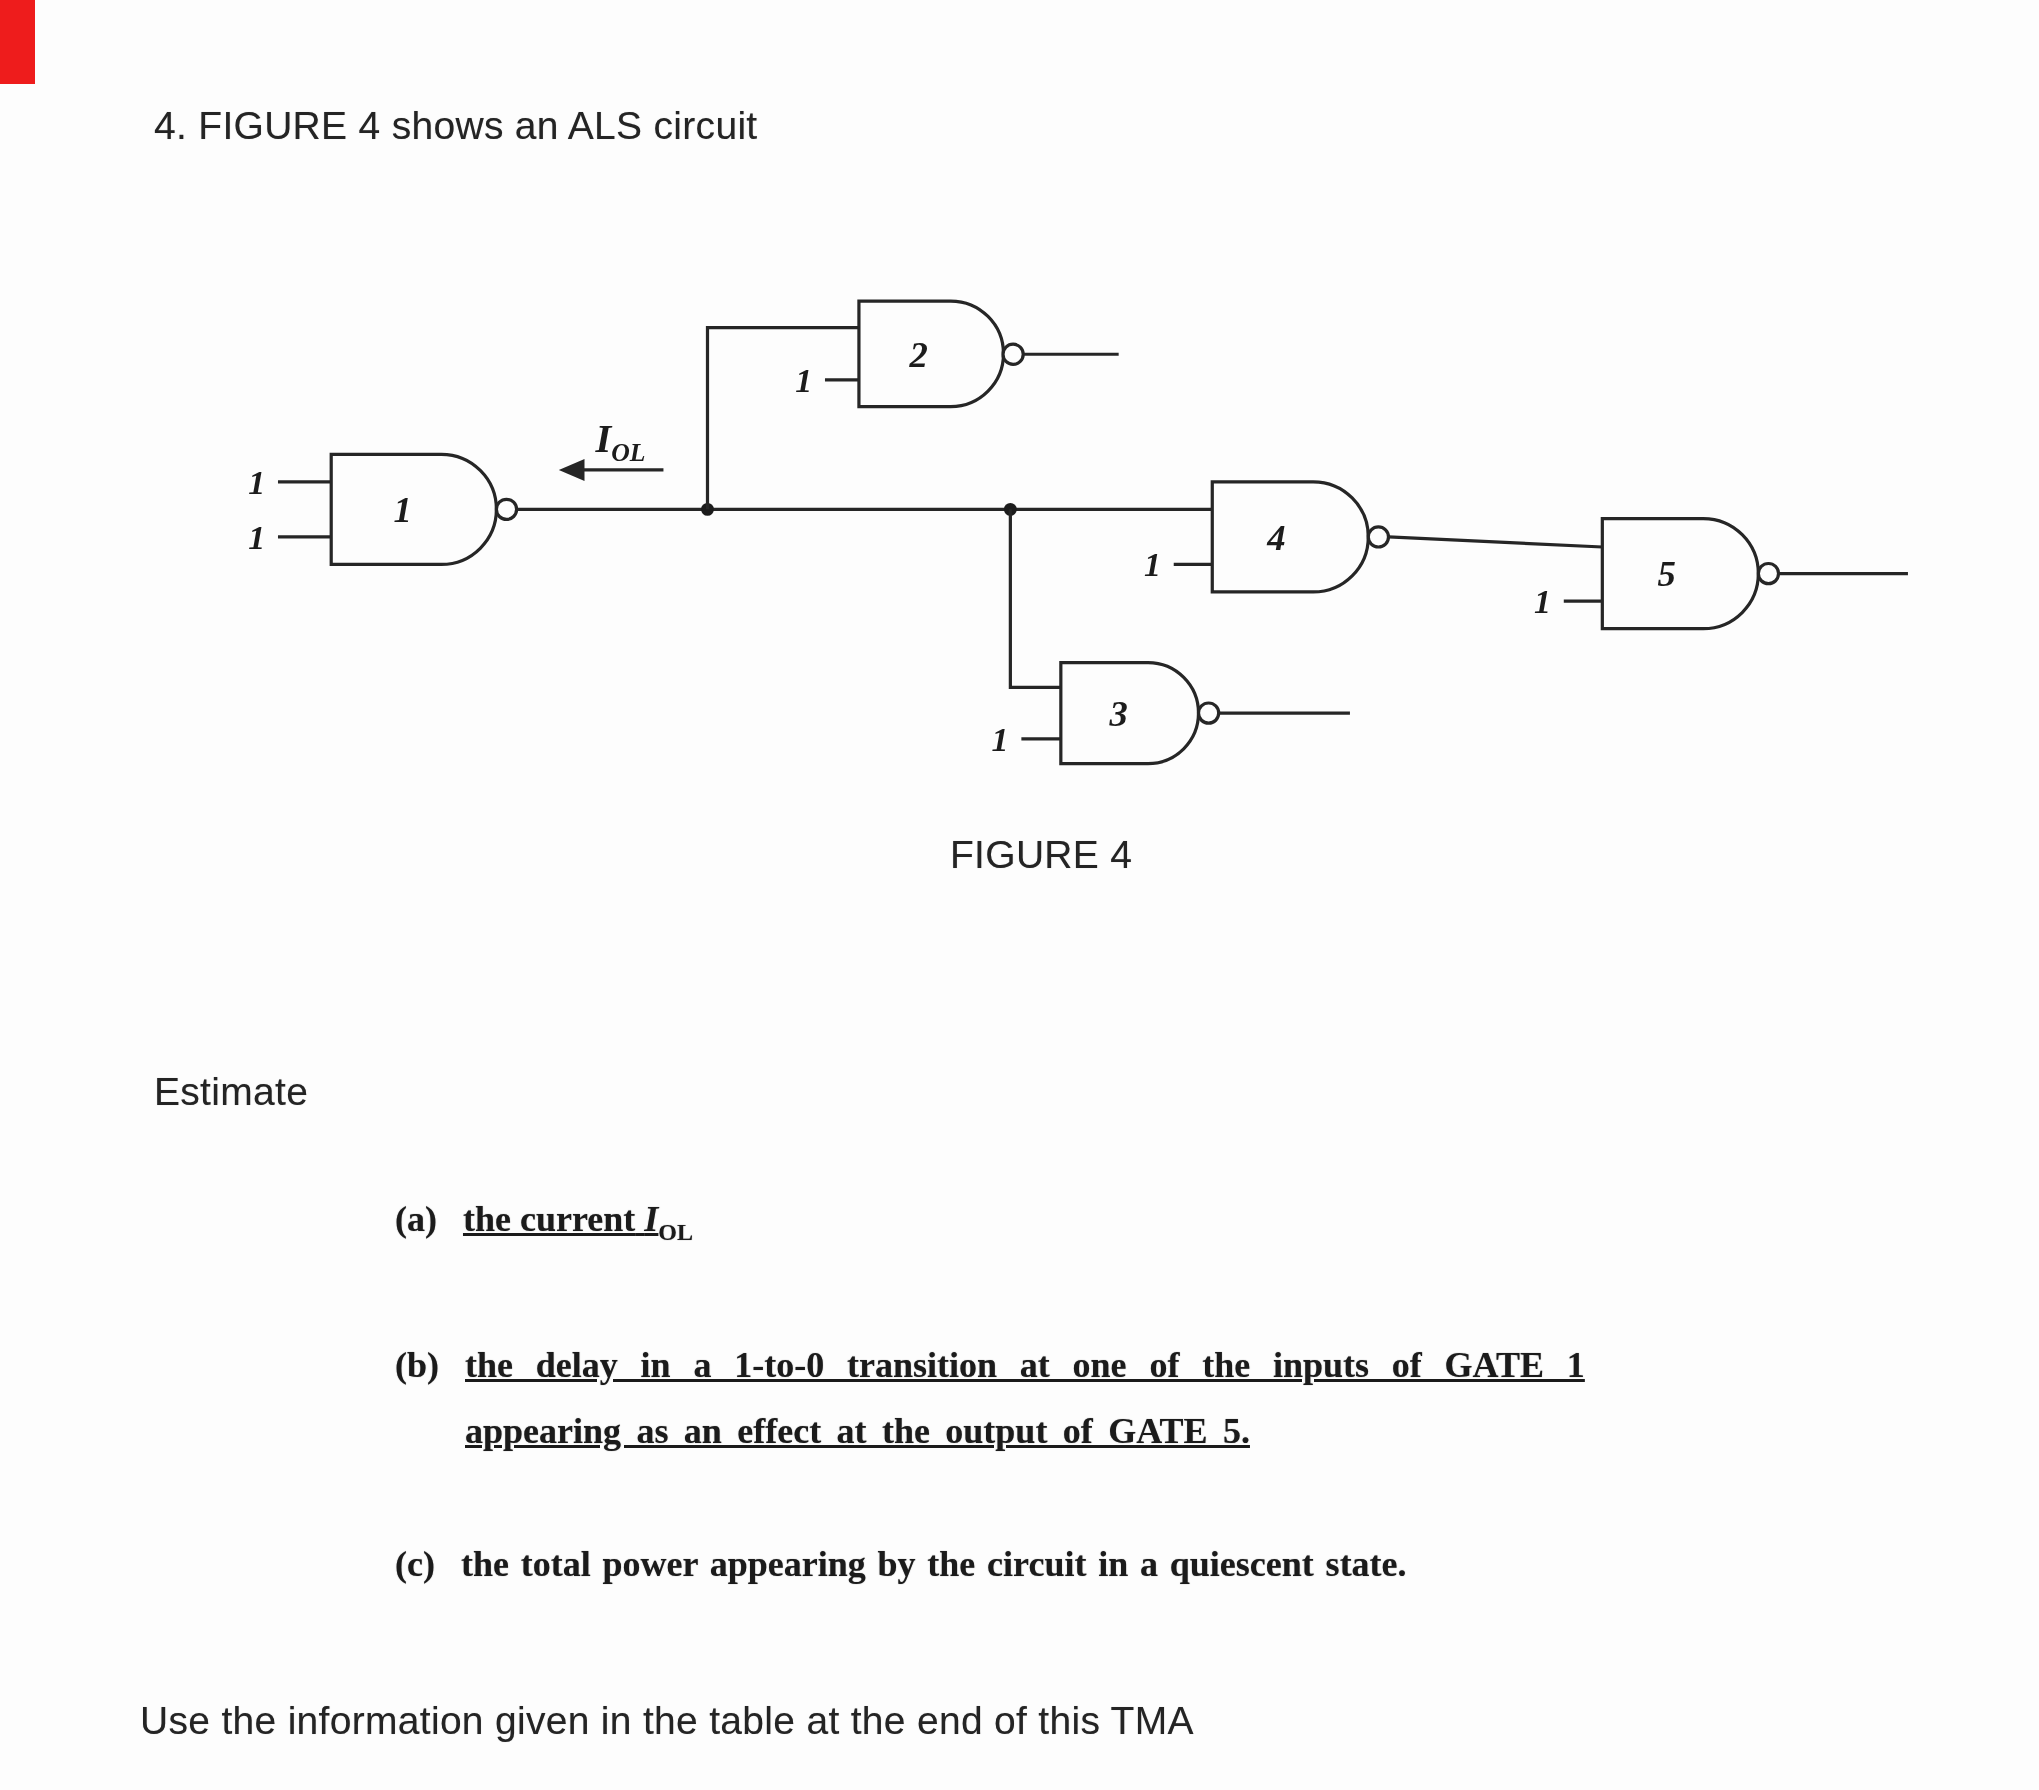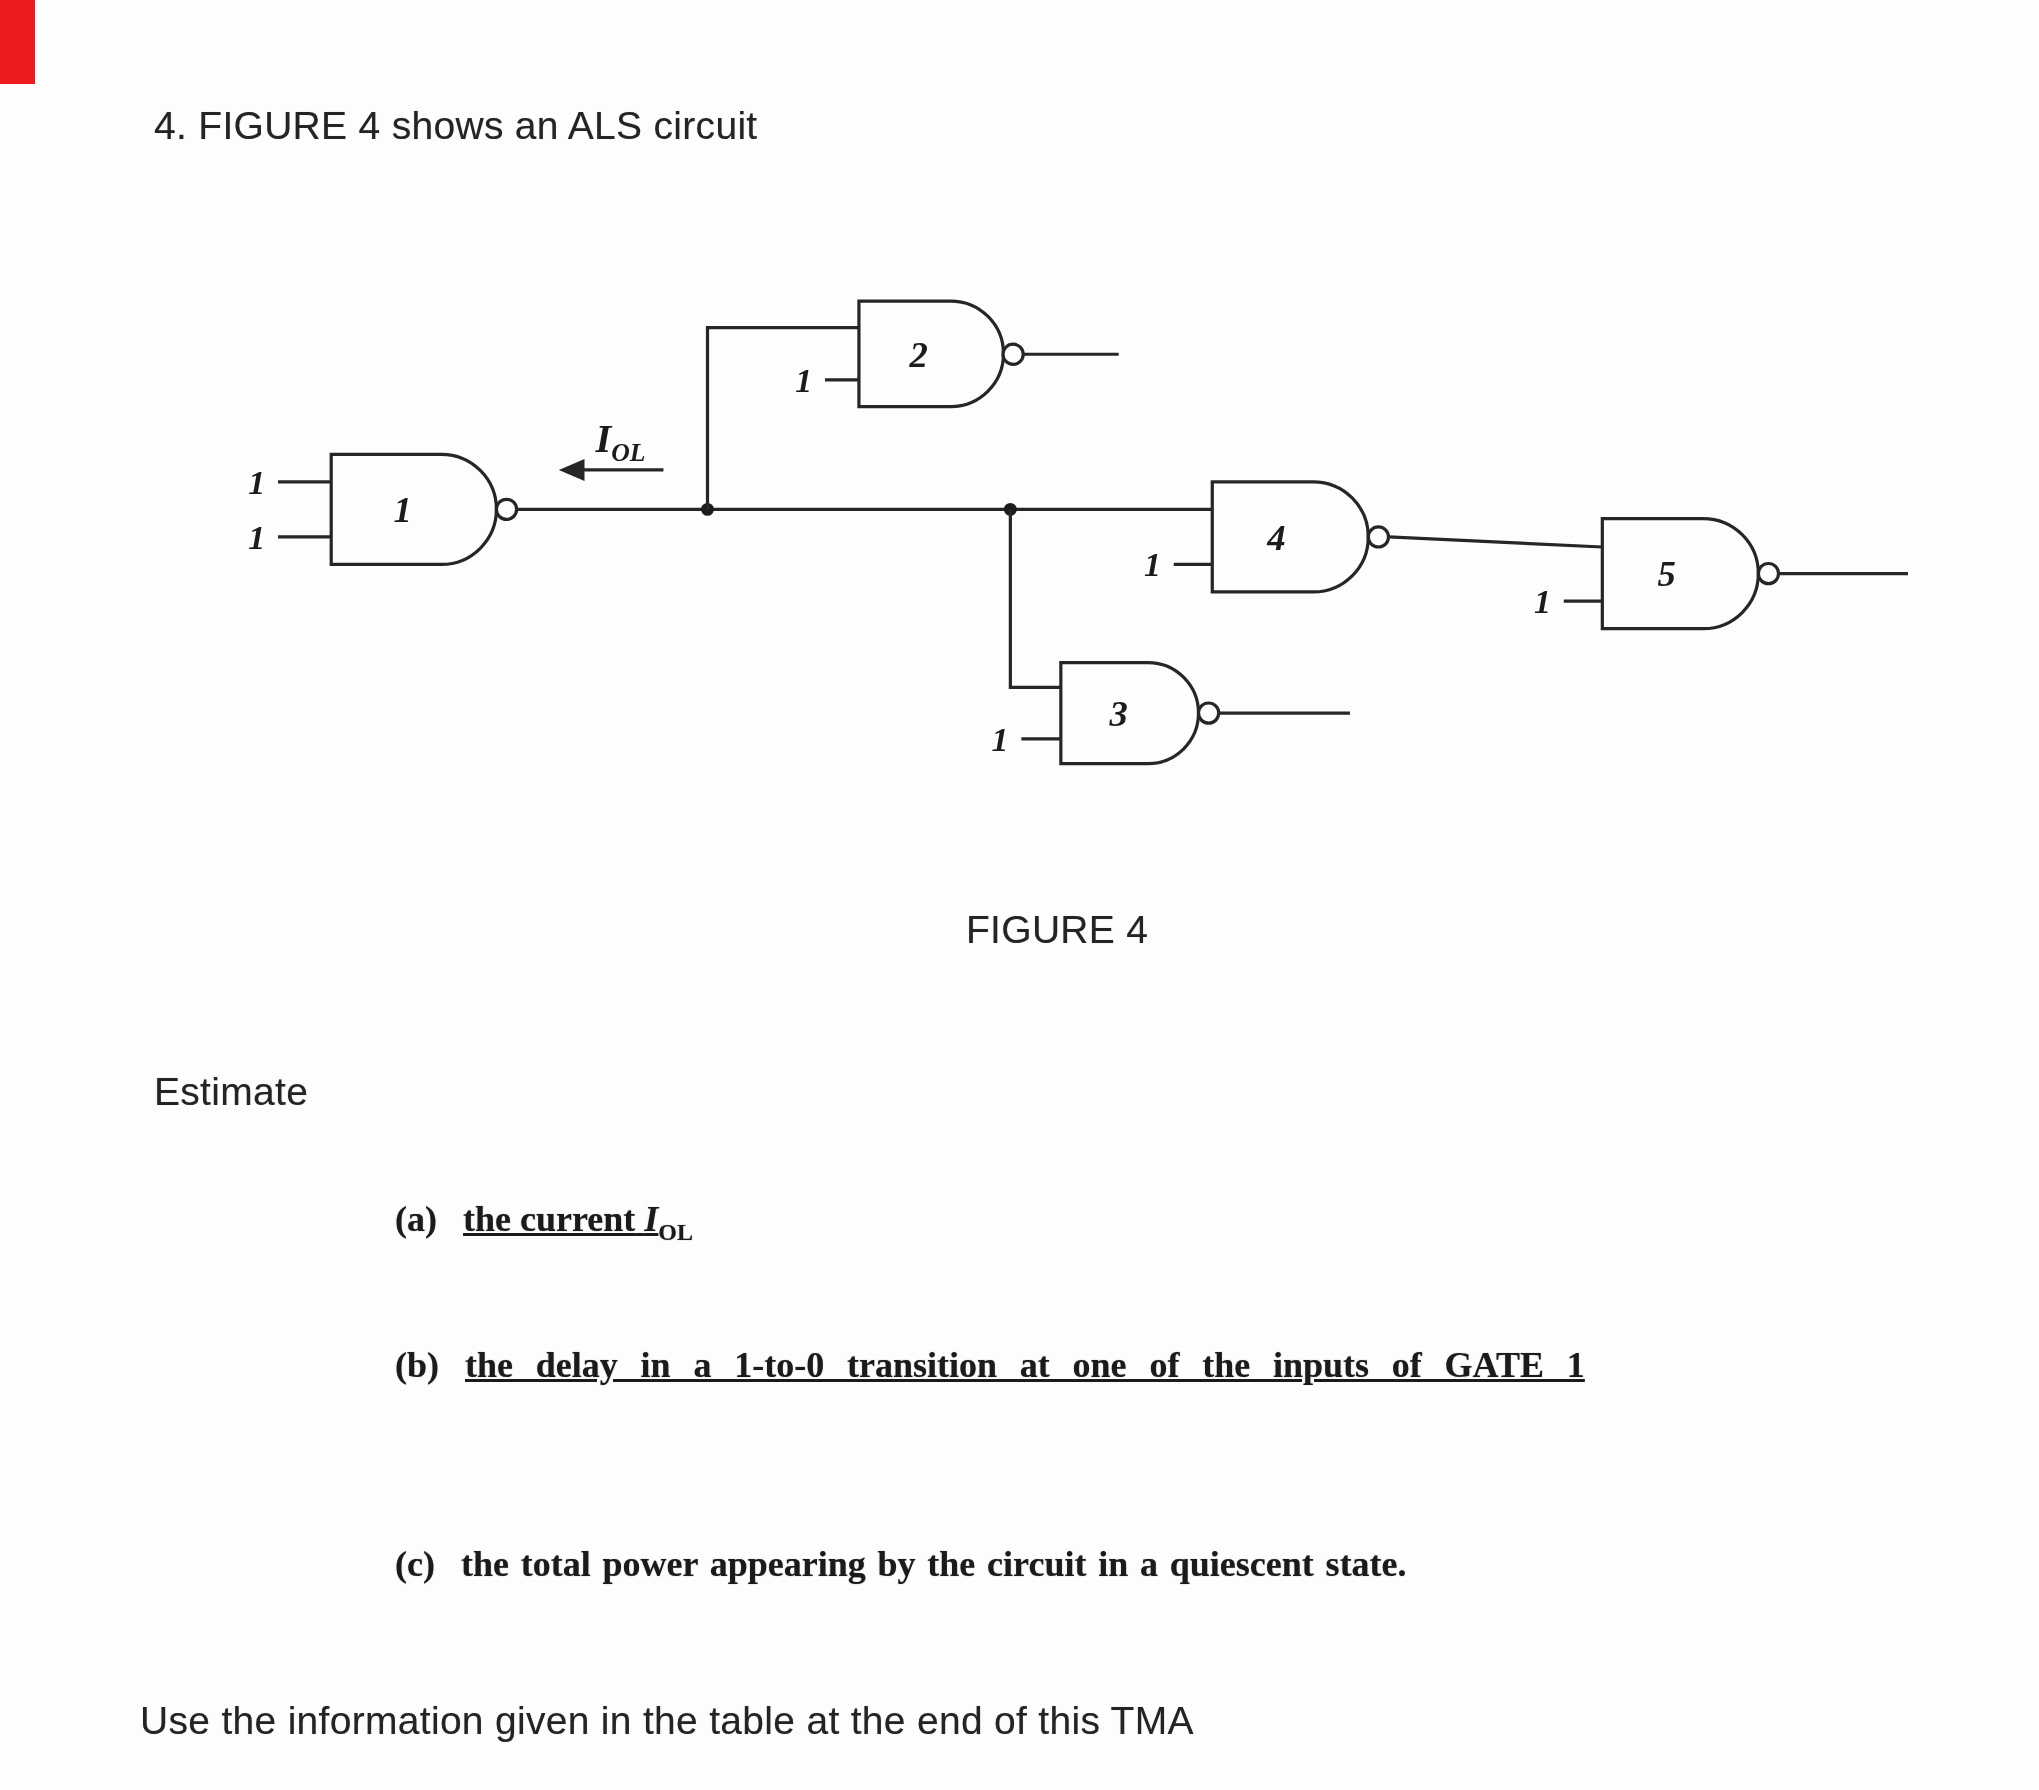--- a/index.html
+++ b/index.html
@@ -127,36 +127,37 @@
   <g>
     <line class="wire" x1="1703" y1="655" x2="1745" y2="655"></line>
     <text class="input-label" x="1689" y="668" text-anchor="end">1</text>
     <path class="gate-path" d="M 1745 565 H 1855 A 60 60 0 0 1 1855 685 H 1745 Z"></path>
     <circle class="bubble" cx="1926" cy="625" r="11"></circle>
     <line class="wire" x1="1937" y1="625" x2="2078" y2="625"></line>
     <text class="gate-label" x="1815" y="639" text-anchor="middle">5</text>
   </g>
 </svg>
 
-<div class="sans-text" style="left:950px; top:908px;margin-left:16px;">FIGURE 4</div>
+<div class="sans-text" style="left:950px; top:833px;">FIGURE 4</div>
 
 <div class="sans-text" style="left:154px; top:1070px;">Estimate</div>
 
 <div class="item" style="left:395px; top:1198px;">
   <span>(a)</span>
   <span class="item-body">
     <span>the current</span>
     <span class="sym-italic">I</span><span class="sym-sub">OL</span>
   </span>
 </div>
 
 <div class="item" style="left:395px; top:1332px;">
   <span style="line-height:66px;">(b)</span>
   <span class="item-body">
     <span class="item-line spread-wide">the delay in a 1-to-0 transition at one of the inputs of GATE 1</span>
+    <span class="item-line spread-med">appearing as an effect at the output of GATE 5.</span>
   </span>
 </div>
 
 <div class="item spread-small" style="left:395px; top:1543px;">
   <span>(c)</span>
   <span>the total power appearing by the circuit in a quiescent state.</span>
 </div>
 
 <div class="sans-text" style="left:140px; top:1699px;">Use the information given in the table at the end of this TMA</div>
 

